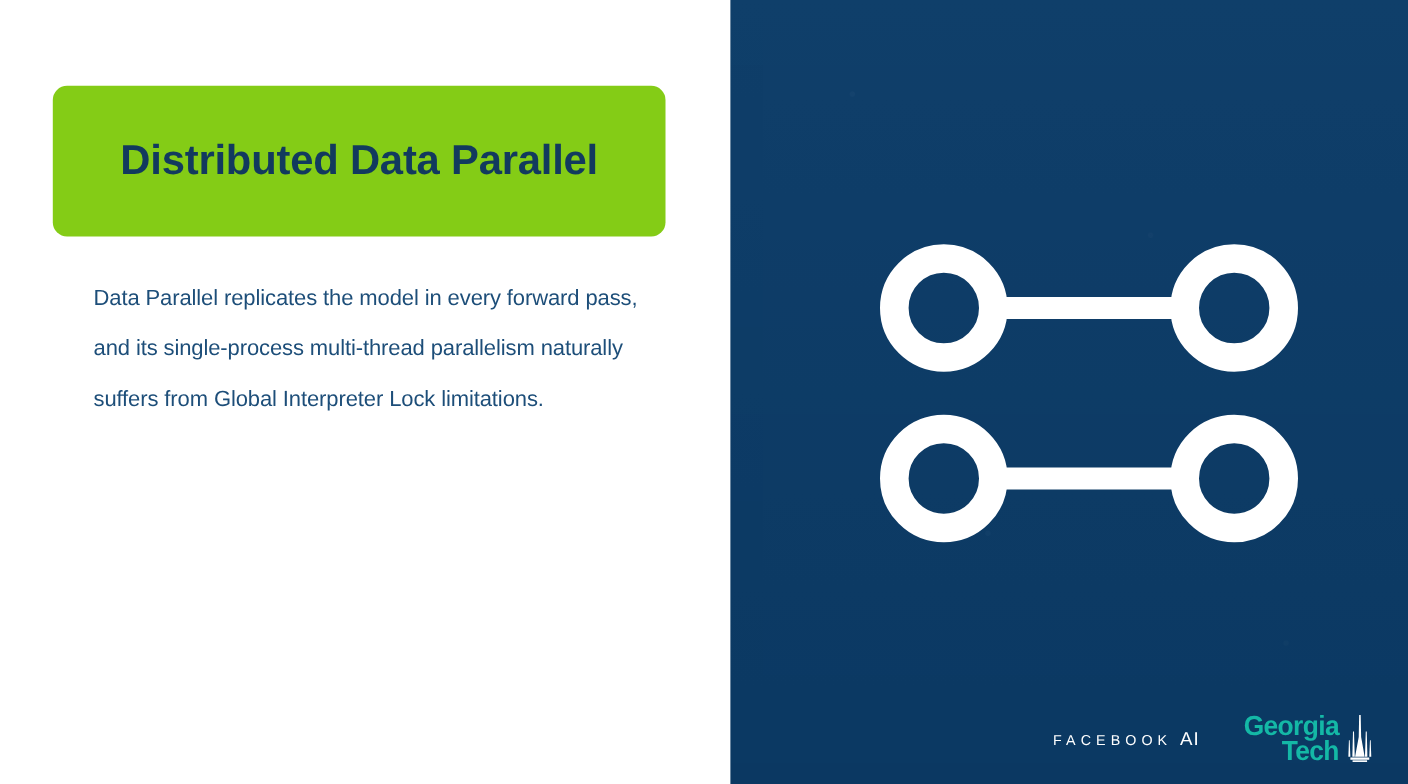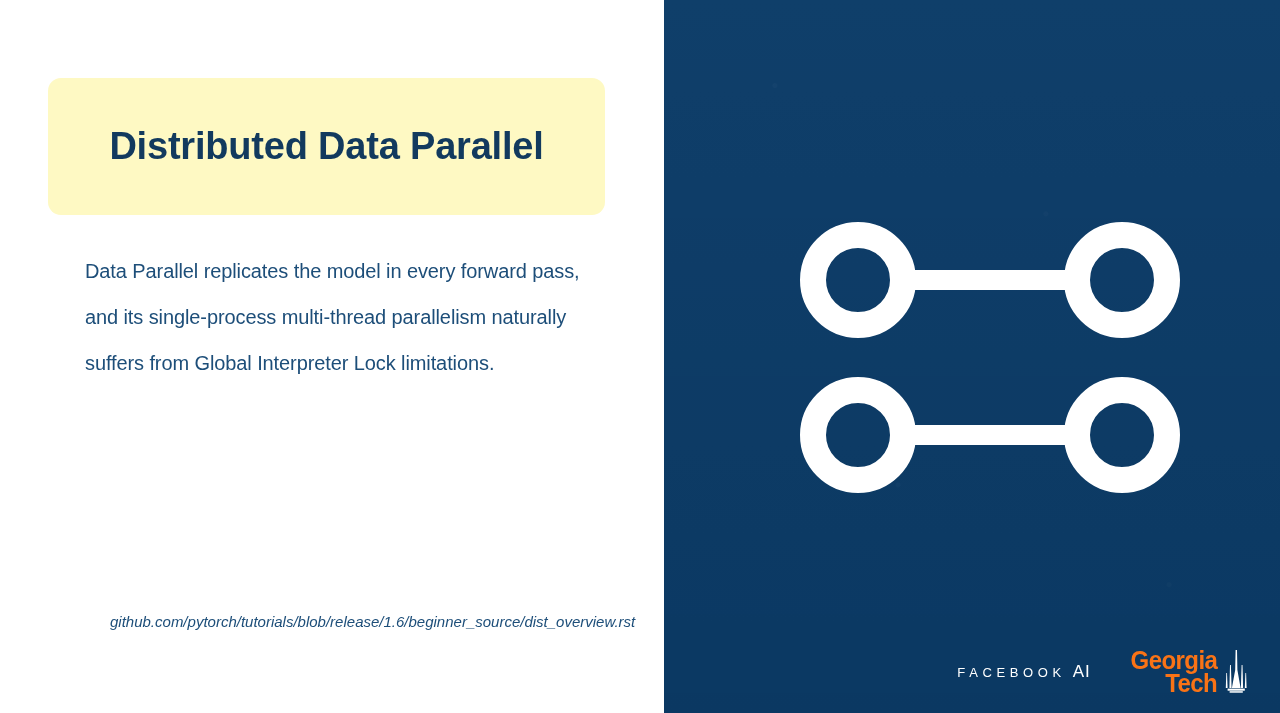--- a/index.html
+++ b/index.html
@@ -28,21 +28,21 @@
     width: 664px;
     height: 713px;
     background: #ffffff;
   }
   .title-banner {
     position: absolute;
     left: 48px;
     top: 78px;
     width: 557px;
     height: 137px;
-    background: #fef9c3;
+    background: #84cc16;
     border-radius: 13px;
     display: flex;
     align-items: center;
     justify-content: center;
     box-sizing: border-box;
     padding: 0 18px;
   }
   .title-text {
     font-size: 38px;
     font-weight: bold;
@@ -158,21 +158,21 @@
   }
   .gt-logo {
     display: flex;
     align-items: flex-end;
     gap: 5px;
   }
   .gt-words {
     display: flex;
     flex-direction: column;
     align-items: flex-end;
-    color: #f97316;
+    color: #14b8a6;
     line-height: 0.92;
     justify-content: flex-end;
   }
   .gt-georgia {
     font-size: 25px;
     font-weight: bold;
     letter-spacing: -0.6px;
     transform: scaleX(0.96);
     transform-origin: right center;
   }
@@ -194,21 +194,20 @@
 <div class="slide">
 
   <div class="left-panel">
 
     <div class="title-banner">
       <div class="title-text">Distributed Data Parallel</div>
     </div>
 
     <div class="body-text">Data Parallel replicates the model in every forward pass, and its single-process multi-thread parallelism naturally suffers from Global Interpreter Lock limitations.</div>
 
-    <div class="source-text">github.com/pytorch/tutorials/blob/release/1.6/beginner_source/dist_overview.rst</div>
   </div>
 
   <div class="right-panel">
     <div class="circuit-texture"></div>
 
     <div class="graphic">
 
       <div class="node-pair top">
         <div class="ring left"></div>
         <div class="link-bar"></div>

